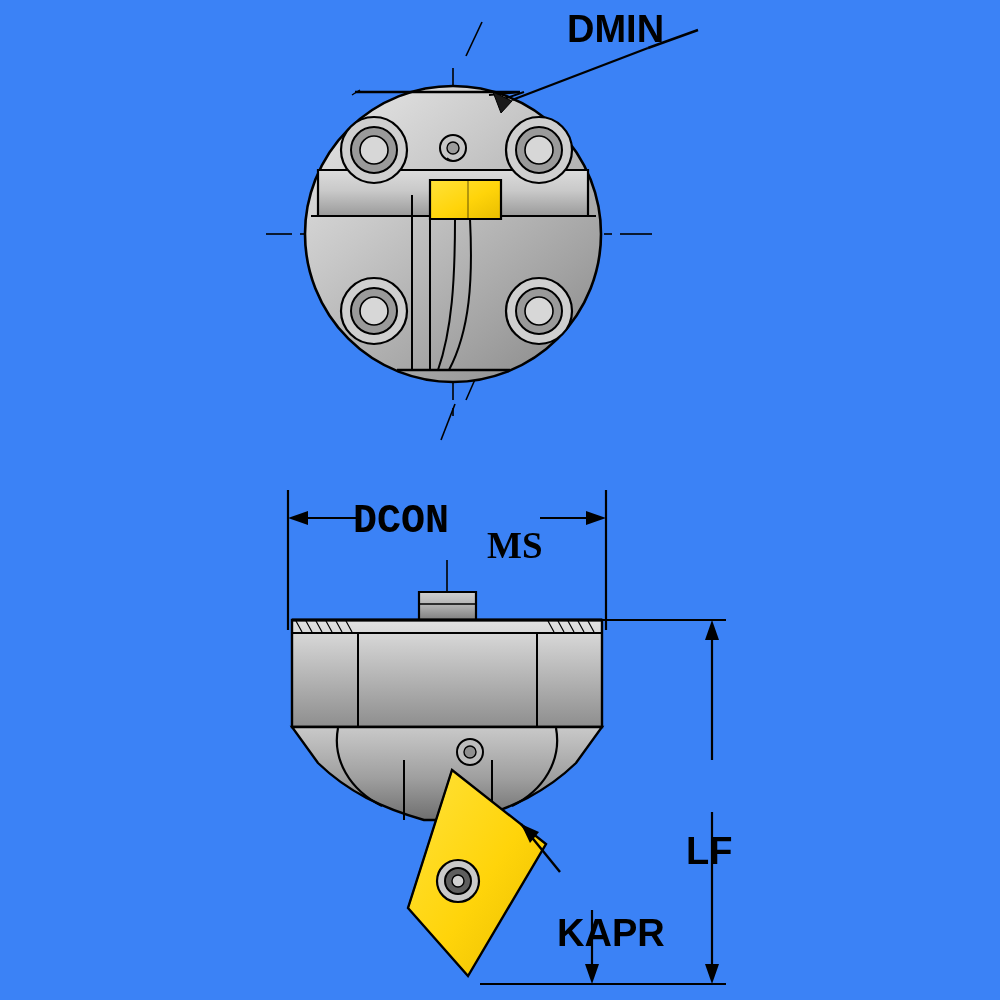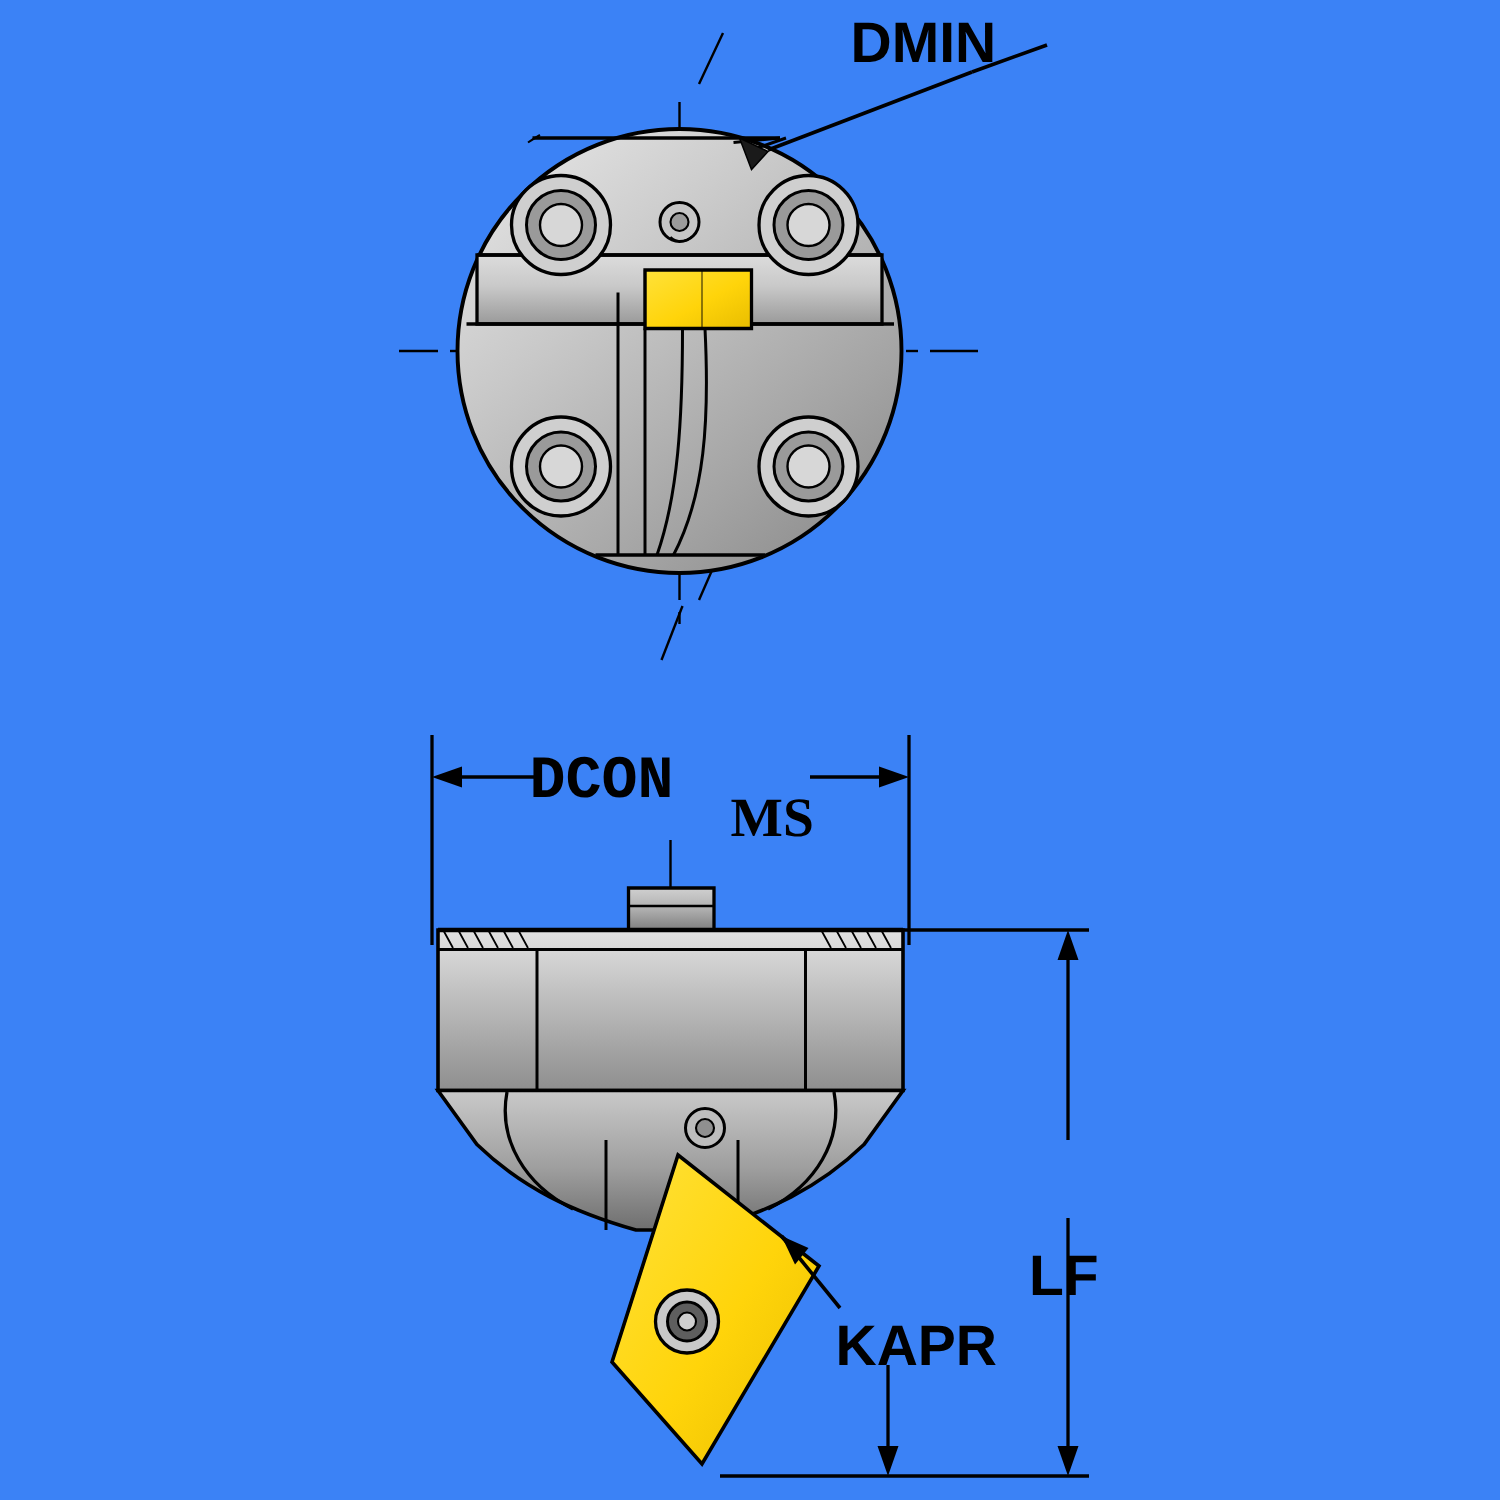--- a/index.html
+++ b/index.html
@@ -190,15 +190,15 @@
       <path d="M521 824 L 539 832 L 530 843 Z" fill="#000"></path>
       <path d="M592 910 V 976" stroke="#000" stroke-width="2.2" fill="none"></path>
       <path d="M592 984 L 585 964 L 599 964 Z" fill="#000"></path>
     </g>
   </svg>
 
   <div class="lbl" style="left:567px;top:8px;font-size:38px;">DMIN</div>
   <div class="lbl" style="left:353px;top:499px;font-size:40px;font-family:Liberation Mono, monospace;">DCON</div>
   <div class="lbl" style="left:487px;top:524px;font-size:37px;font-family:Liberation Serif, serif;">MS</div>
   <div class="lbl" style="left:686px;top:782px;font-size:38px;margin-top:48px;">LF</div>
-  <div class="lbl" style="left:557px;top:877px;font-size:38px;">KAPR</div>
+  <div class="lbl" style="left:557px;top:912px;font-size:38px;">KAPR</div>
 
 </div>
 
 </body></html>

